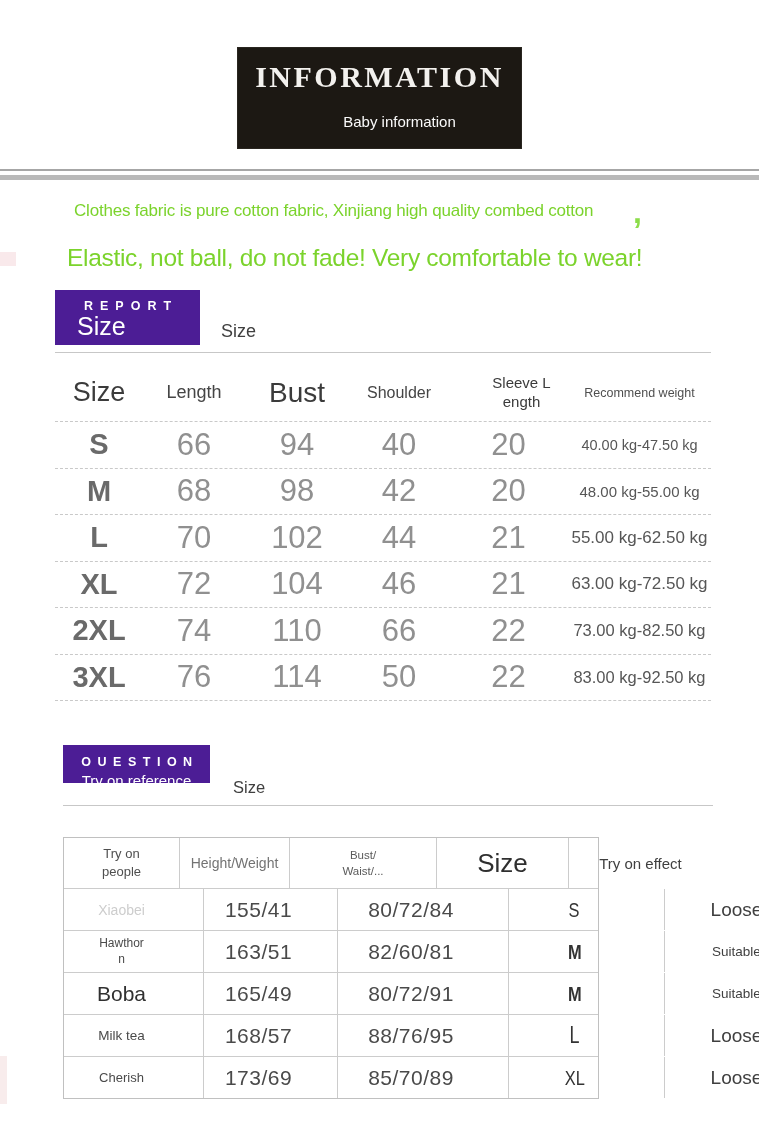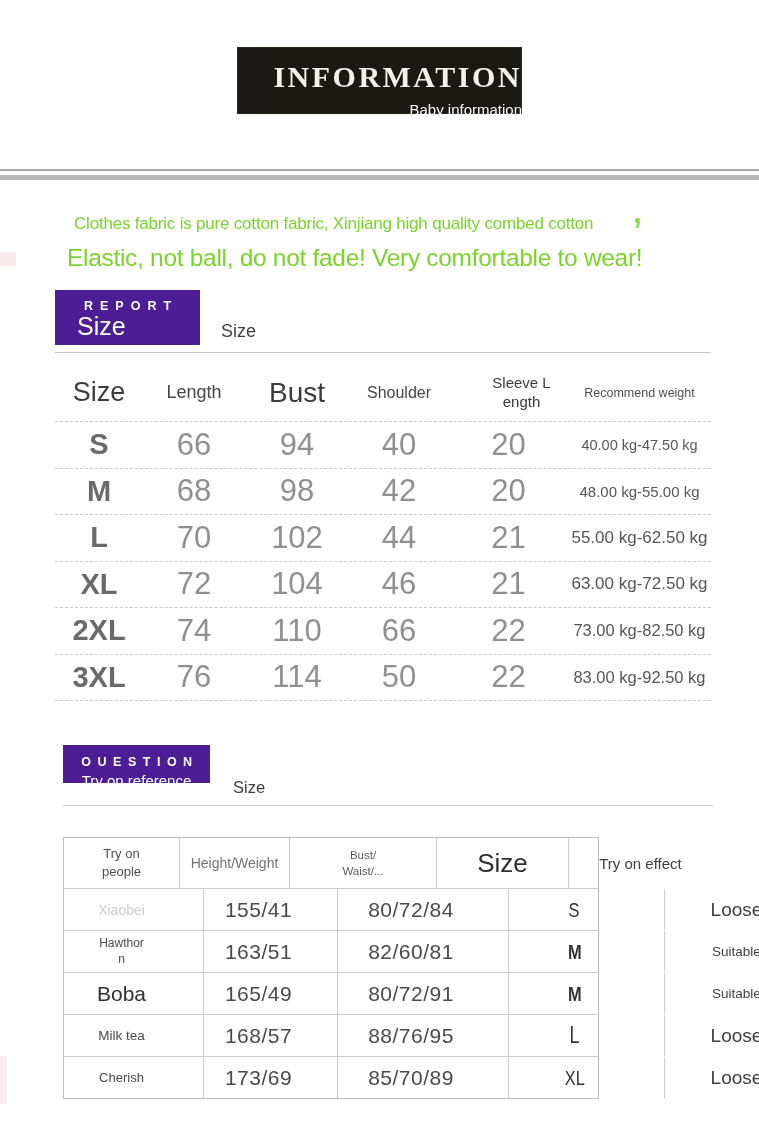--- a/index.html
+++ b/index.html
@@ -1,32 +1,32 @@
 <!DOCTYPE html>
 <html><head>
 <meta charset="utf-8">
 <style>
   * { margin:0; padding:0; box-sizing:border-box; }
   html,body { background:#ffffff; }
   body { font-family:"Liberation Sans", sans-serif; }
   .page { position:relative; width:759px; height:1121px; background:#ffffff; overflow:hidden; margin:0 auto; }
 
   
-  .banner { position:absolute; left:237px; top:47px; width:285px; height:67px;
-            background:#1c1813; text-align:right; box-shadow:0 0 0 1px #2a2620 inset; }
+  .banner { position:absolute; left:237px; top:47px; width:285px; height:102px;
+            background:#1c1813; text-align:center; box-shadow:0 0 0 1px #2a2620 inset; }
   .banner-title { font-family:"Liberation Serif", serif; font-weight:700; font-size:30px;
                   letter-spacing:2.5px; color:#f3f1ee; margin-top:13px; }
-  .banner-sub { font-size:15px; color:#fafafa; margin-top:7px;padding-left:40px; }
+  .banner-sub { font-size:15px; color:#fafafa; margin-top:19px;padding-left:40px; }
 
   
   .rule-thin  { position:absolute; left:0; top:169px; width:759px; height:2px; background:#a6a6a6; }
   .rule-thick { position:absolute; left:0; top:175px; width:759px; height:5px; background:#b9b9b9; }
 
   
-  .intro-line1 { position:absolute; left:74px; top:214px; font-size:17px; font-weight:500;
+  .intro-line1 { position:absolute; left:74px; top:201px; font-size:17px; font-weight:500;
                  letter-spacing:-0.2px; color:#7bd32c; }
   .intro-comma { position:absolute; left:633px; top:194px; font-size:32px; font-weight:600; color:#8cdd4a; }
   .intro-line2 { position:absolute; left:67px; top:244px; font-size:24.5px; font-weight:500;
                  letter-spacing:-0.3px; color:#7bd32c; }
 
   
   .badge { position:absolute; background:#4c1d95; color:#ffffff; }
   .badge-report { left:55px; top:290px; width:145px; height:55px; }
   .badge-question { left:63px; top:745px; width:147px; height:38px; }
   .badge-top { font-size:12.5px; font-weight:700; letter-spacing:7px; text-align:center;

